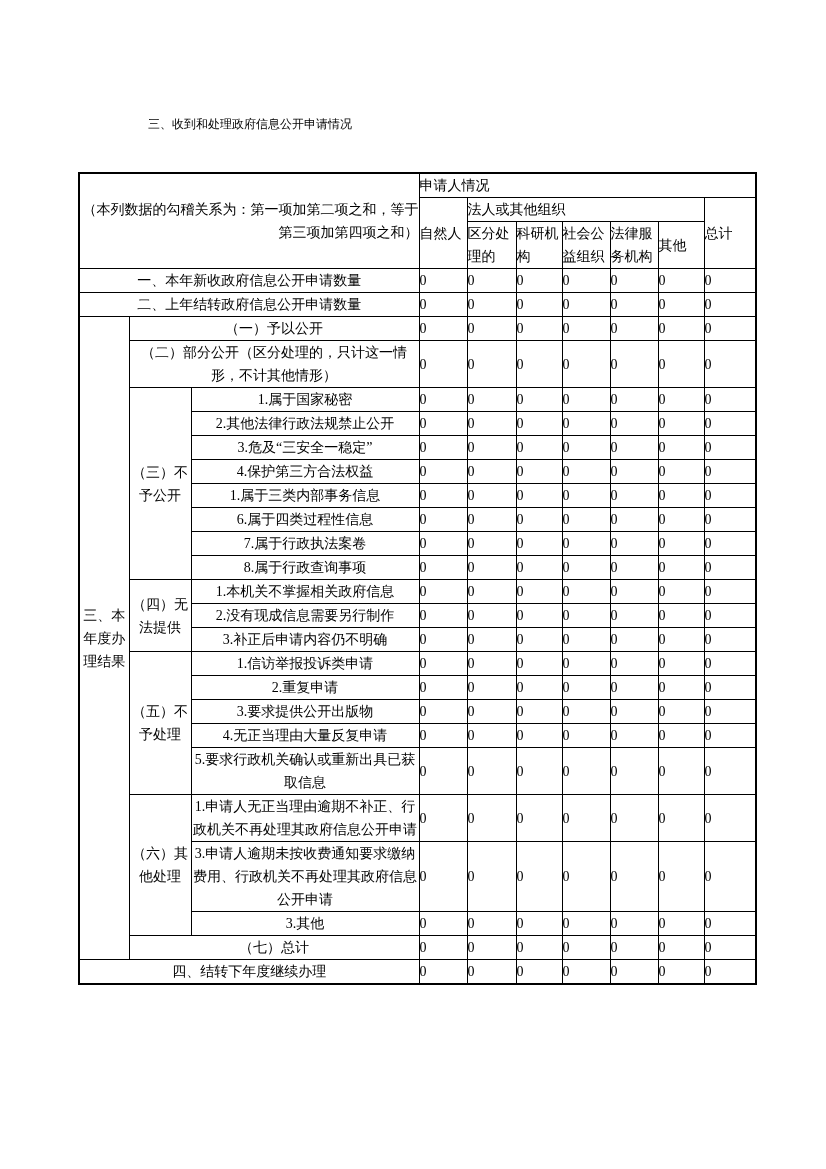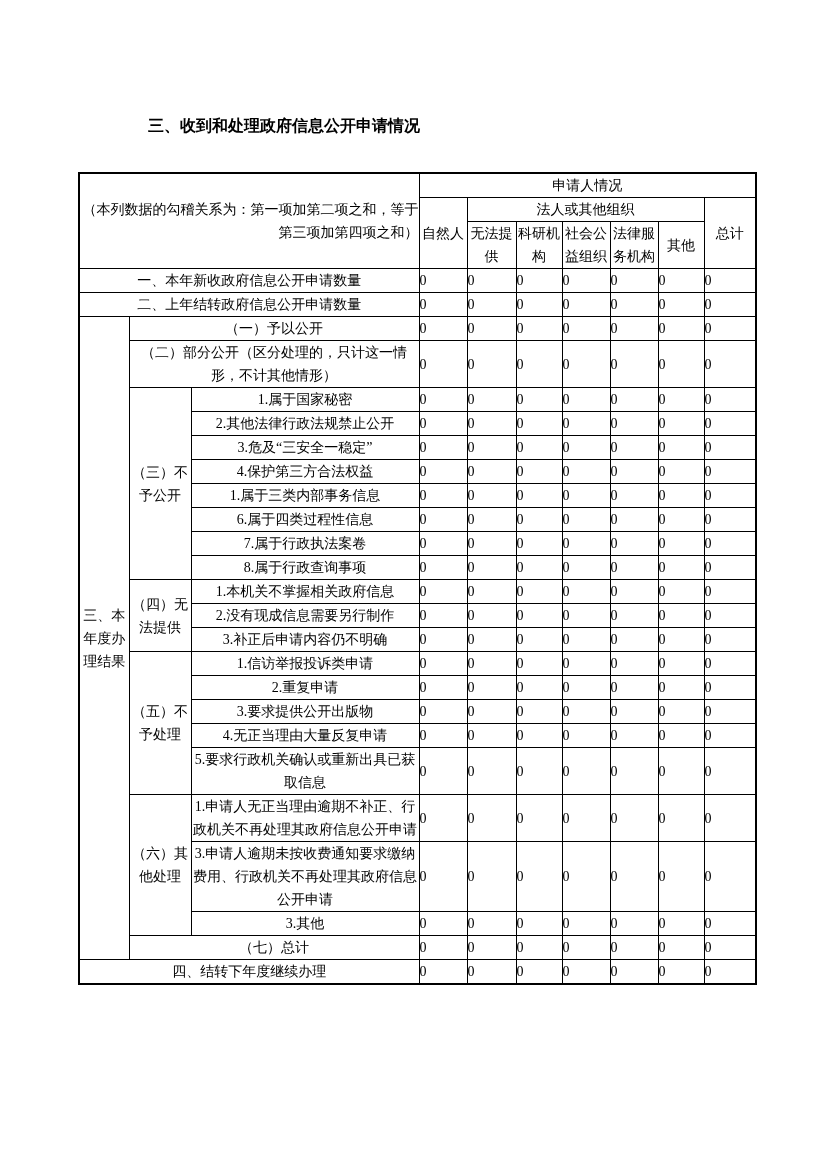--- a/index.html
+++ b/index.html
@@ -9,22 +9,22 @@
     height: 1169px;
     background: #ffffff;
     font-family: "Liberation Serif", "DejaVu Serif", serif;
     color: #000000;
     overflow: hidden;
   }
   .doc-title {
     position: absolute;
     left: 148px;
     top: 116px;
-    font-size: 16px;
-    font-weight: bold;
+    font-size: 12px;
+    font-weight: normal;
     white-space: nowrap;
   }
   table.report {
     position: absolute;
     left: 78px;
     top: 172px;
     width: 677px;
     table-layout: fixed;
     border-collapse: collapse;
     border: 2px solid #000;
@@ -32,21 +32,21 @@
   }
   table.report td {
     border: 1px solid #000;
     line-height: 23px;
     vertical-align: middle;
     padding: 0;
     word-break: break-all;
     overflow: hidden;
   }
   td.note-cell { text-align: right; padding: 0 6px; }
-  td.hc { text-align: center; padding: 0 6px; height: 23px; }
+  td.hc { text-align: left; padding: 0 6px; height: 23px; }
   td.lbl { text-align: center; }
   td.top-lbl { padding: 0 4px 0 5px; }
   td.group-lbl { padding: 0 3px; margin-top: 36px; }
   td.subgroup-lbl { padding: 0 2px 0 3px; }
   td.sub-lbl { padding: 0 4px; margin-left: 20px; }
   td.item-lbl { padding: 0 4px 0 6px; }
   td.val { text-align: left; padding: 0 2px 0 4px; height: 23px; }
   td.v-top { vertical-align: top; }
 </style>
 </head>
@@ -73,21 +73,21 @@
       <tr>
         <td class="note-cell" rowspan="3" colspan="3">（本列数据的勾稽关系为：第一项加第二项之和，等于第三项加第四项之和）</td>
         <td class="hc" colspan="7">申请人情况</td>
       </tr>
       <tr>
         <td class="hc" rowspan="2">自然人</td>
         <td class="hc" colspan="5">法人或其他组织</td>
         <td class="hc" rowspan="2">总计</td>
       </tr>
       <tr>
-        <td class="hc">无法提供</td>
+        <td class="hc">区分处理的</td>
         <td class="hc">科研机构</td>
         <td class="hc">社会公益组织</td>
         <td class="hc">法律服务机构</td>
         <td class="hc">其他</td>
       </tr>
     </thead>
     <tbody id="table-body">
         <tr>
           <td class="lbl top-lbl" colspan="3">一、本年新收政府信息公开申请数量</td>
           <td class="val">0</td>

